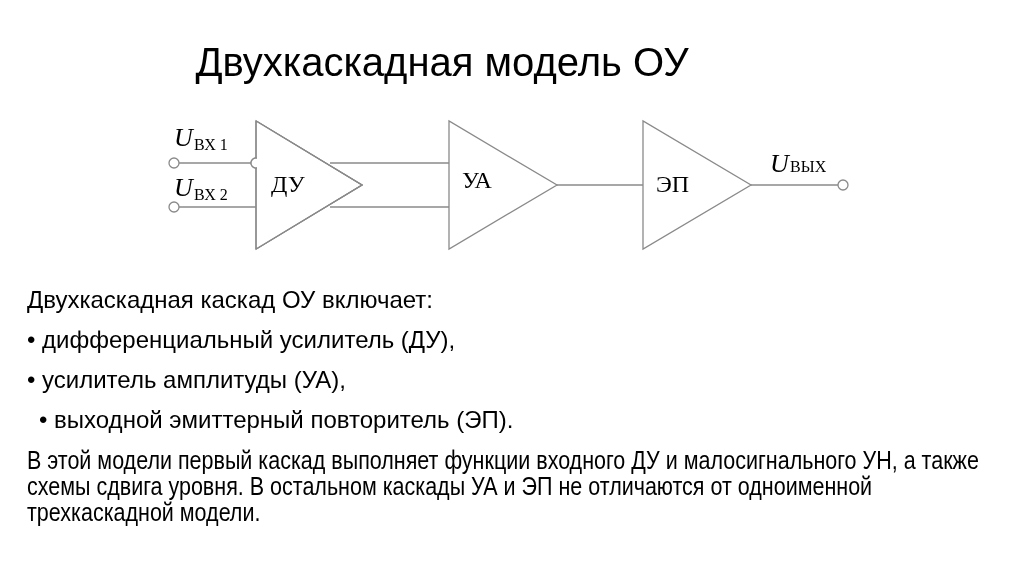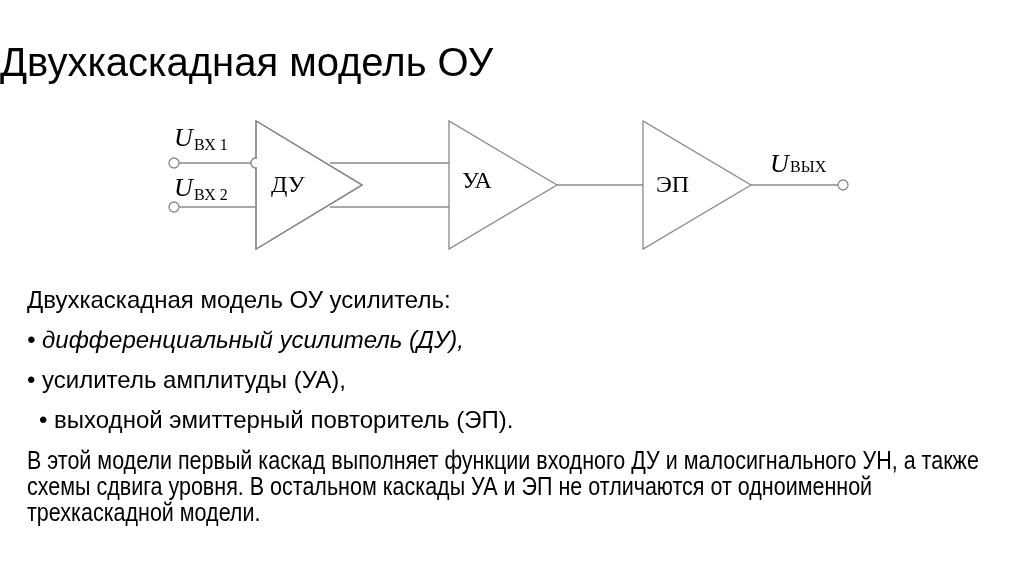--- a/index.html
+++ b/index.html
@@ -1,22 +1,22 @@
 <!DOCTYPE html>
 <html><head>
   <meta charset="utf-8">
   <style>
     html, body { margin: 0; padding: 0; background: #ffffff; }
     body { width: 1024px; height: 574px; position: relative; overflow: hidden; font-family: "Liberation Sans", sans-serif; color: #000; }
-    .title { position: absolute; left: 0; top: 38px; width: 884px; font-size: 40px; line-height: 48px; }
+    .title { position: absolute; left: 0; top: 38px; width: 884px; text-align: center; font-size: 40px; line-height: 48px; }
     svg.diagram { position: absolute; left: 0; top: 0; }
     .lbl-serif { font-family: "Liberation Serif", serif; fill: #000; }
     .body-text { position: absolute; left: 27px; font-size: 24px; line-height: 28px; white-space: nowrap; }
     .intro { top: 286px; }
-    .b1 { top: 326px; font-style: italic; }
+    .b1 { top: 326px; }
     .b2 { top: 366px; text-align: center; }
     .b3 { top: 406px; margin-left: 12px; }
     .para { top: 447px; font-size: 25px; line-height: 26px; white-space: normal; width: 960px; transform: scaleX(0.86); transform-origin: left top; width: 1110px; }
   </style>
 </head>
 <body>
 
 <div class="title">Двухкаскадная модель ОУ</div>
 
 <svg class="diagram" width="1024" height="574">
@@ -56,17 +56,17 @@
   <text class="lbl-serif" x="194" y="200" font-size="16">ВХ 2</text>
 
   <text class="lbl-serif" x="271" y="192" font-size="24">ДУ</text>
   <text class="lbl-serif" x="462" y="188" font-size="24">УА</text>
   <text class="lbl-serif" x="656" y="192" font-size="24">ЭП</text>
 
   <text class="lbl-serif" x="770" y="172" font-size="26" font-style="italic">U</text>
   <text class="lbl-serif" x="790" y="172" font-size="16">ВЫХ</text>
 </svg>
 
-<div class="body-text intro">Двухкаскадная модель ОУ усилитель:</div>
+<div class="body-text intro">Двухкаскадная каскад ОУ включает:</div>
 <div class="body-text b1">• дифференциальный усилитель (ДУ),</div>
 <div class="body-text b2">• усилитель амплитуды (УА),</div>
 <div class="body-text b3">•  выходной эмиттерный повторитель (ЭП).</div>
 <div class="body-text para">В этой модели первый каскад выполняет функции входного ДУ и малосигнального УН, а также схемы сдвига уровня. В остальном каскады УА и ЭП не отличаются от одноименной трехкаскадной модели.</div>
 
 </body></html>

